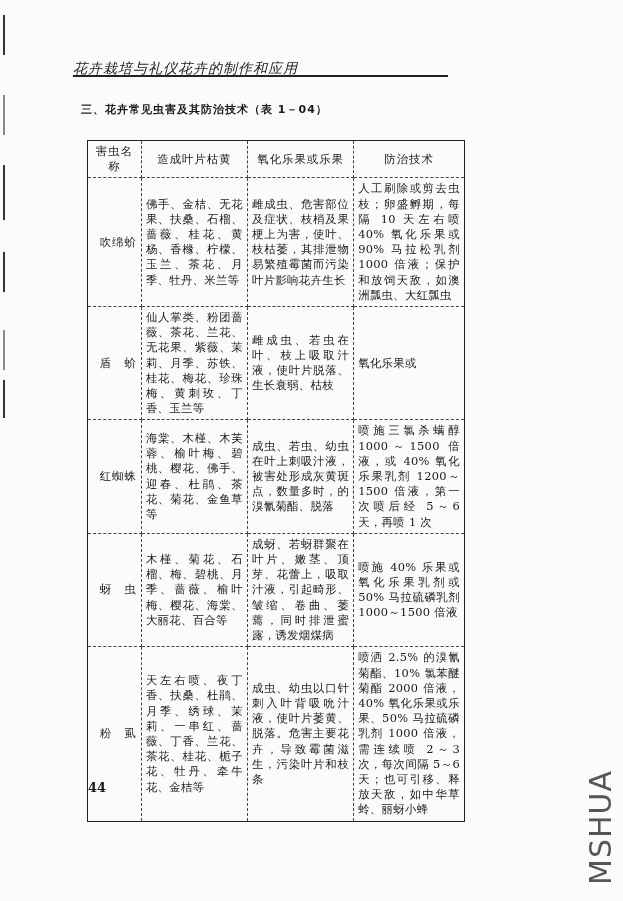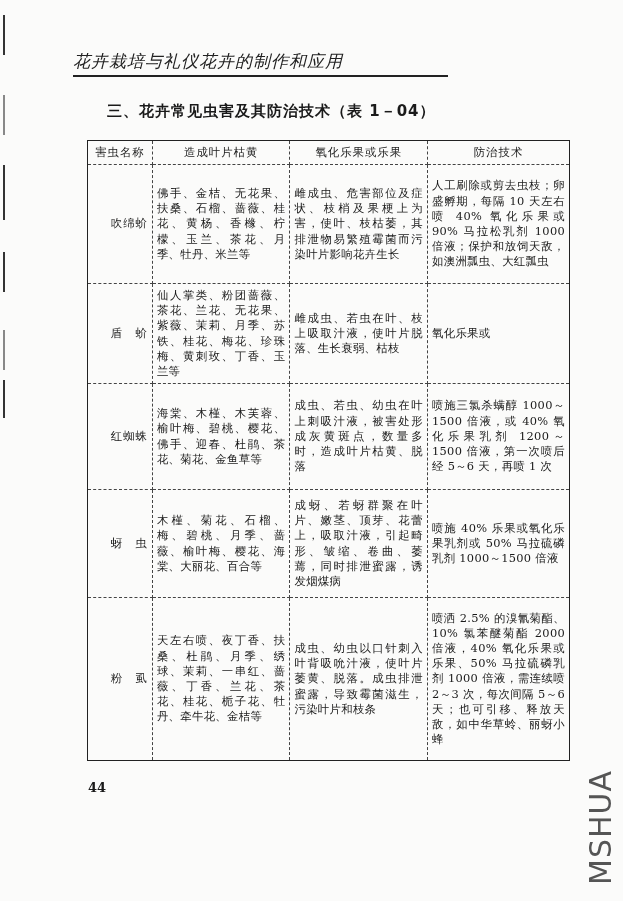--- a/index.html
+++ b/index.html
@@ -3,30 +3,30 @@
 <meta charset="utf-8">
 <style>
   html, body { margin:0; padding:0; }
   body {
     width:623px; height:901px; position:relative; overflow:hidden;
     background:#fbfbfa; color:#1a1a1a;
     font-family:"DejaVu Serif", "Liberation Serif", serif;
   }
   .margin-mark { position:absolute; left:3px; width:2px; background:#333; }
   .running-header {
-    position:absolute; left:73px; top:50px; font-size:17px; letter-spacing:1px;
+    position:absolute; left:73px; top:60px; font-size:14px; letter-spacing:1px;
     font-style:italic; color:#222;font-family:Liberation Serif, serif;
   }
   .header-rule { position:absolute; left:73px; top:75px; width:375px; height:2px; background:#222; }
   .section-title {
-    position:absolute; left:107px; top:102px; font-size:15px; font-weight:bold;
+    position:absolute; left:81px; top:102px; font-size:11px; font-weight:bold;
     letter-spacing:1px; font-family:"DejaVu Sans", sans-serif;
   }
   table.pests {
-    position:absolute; left:87px; top:140px; width:483px;
+    position:absolute; left:87px; top:140px; width:378px;
     border-collapse:collapse; font-size:11.4px; line-height:15.2px;
   }
   table.pests th, table.pests td {
     border:1px dashed #444; padding:3px 4px; vertical-align:middle;
   }
   table.pests { border:1.5px solid #222; }
   table.pests th { font-weight:normal; text-align:center; height:17px; letter-spacing:1px; }
   table.pests td.name { text-align:right; width:50px; letter-spacing:1px; }
   table.pests td.text { text-align:justify; letter-spacing:0.3px; }
   col.c1 { width:58px; } col.c2 { width:125px; } col.c3 { width:125px; } col.c4 { width:129px; }
@@ -75,32 +75,32 @@
     </tr>
     <tr style="height:100px;">
       <td class="name">盾　蚧</td>
       <td class="text">仙人掌类、粉团蔷薇、茶花、兰花、无花果、紫薇、茉莉、月季、苏铁、桂花、梅花、珍珠梅、黄刺玫、丁香、玉兰等</td>
       <td class="text">雌成虫、若虫在叶、枝上吸取汁液，使叶片脱落、生长衰弱、枯枝</td>
       <td class="text">氧化乐果或</td>
     </tr>
     <tr style="height:106px;">
       <td class="name">红蜘蛛</td>
       <td class="text">海棠、木槿、木芙蓉、榆叶梅、碧桃、樱花、佛手、迎春、杜鹃、茶花、菊花、金鱼草等</td>
-      <td class="text">成虫、若虫、幼虫在叶上刺吸汁液，被害处形成灰黄斑点，数量多时，造成叶片枯黄、脱落</td>
+      <td class="text">成虫、若虫、幼虫在叶上刺吸汁液，被害处形成灰黄斑点，数量多时，的溴氰菊酯、脱落</td>
       <td class="text">喷施三氯杀螨醇 1000～1500 倍液，或 40% 氧化乐果乳剂 1200～1500 倍液，第一次喷后经 5～6 天，再喷 1 次</td>
     </tr>
     <tr style="height:108px;">
       <td class="name">蚜　虫</td>
       <td class="text">木槿、菊花、石榴、梅、碧桃、月季、蔷薇、榆叶梅、樱花、海棠、大丽花、百合等</td>
       <td class="text">成蚜、若蚜群聚在叶片、嫩茎、顶芽、花蕾上，吸取汁液，引起畸形、皱缩、卷曲、萎蔫，同时排泄蜜露，诱发烟煤病</td>
       <td class="text">喷施 40% 乐果或氧化乐果乳剂或 50% 马拉硫磷乳剂 1000～1500 倍液</td>
     </tr>
     <tr style="height:163px;">
       <td class="name">粉　虱</td>
       <td class="text">天左右喷、夜丁香、扶桑、杜鹃、月季、绣球、茉莉、一串红、蔷薇、丁香、兰花、茶花、桂花、栀子花、牡丹、牵牛花、金桔等</td>
-      <td class="text">成虫、幼虫以口针刺入叶背吸吮汁液，使叶片萎黄、脱落。成虫排泄蜜露，导致霉菌滋生，污染叶片和枝条</td>
+      <td class="text">成虫、幼虫以口针刺入叶背吸吮汁液，使叶片萎黄、脱落。危害主要花卉，导致霉菌滋生，污染叶片和枝条</td>
       <td class="text">喷洒 2.5% 的溴氰菊酯、10% 氯苯醚菊酯 2000 倍液，40% 氧化乐果或乐果、50% 马拉硫磷乳剂 1000 倍液，需连续喷 2～3 次，每次间隔 5～6 天；也可引移、释放天敌，如中华草蛉、丽蚜小蜂</td>
     </tr>
   </tbody>
 </table>
 
 <div class="page-number">44</div>
 <div class="watermark">MSHUA</div>
 
 </body></html>

